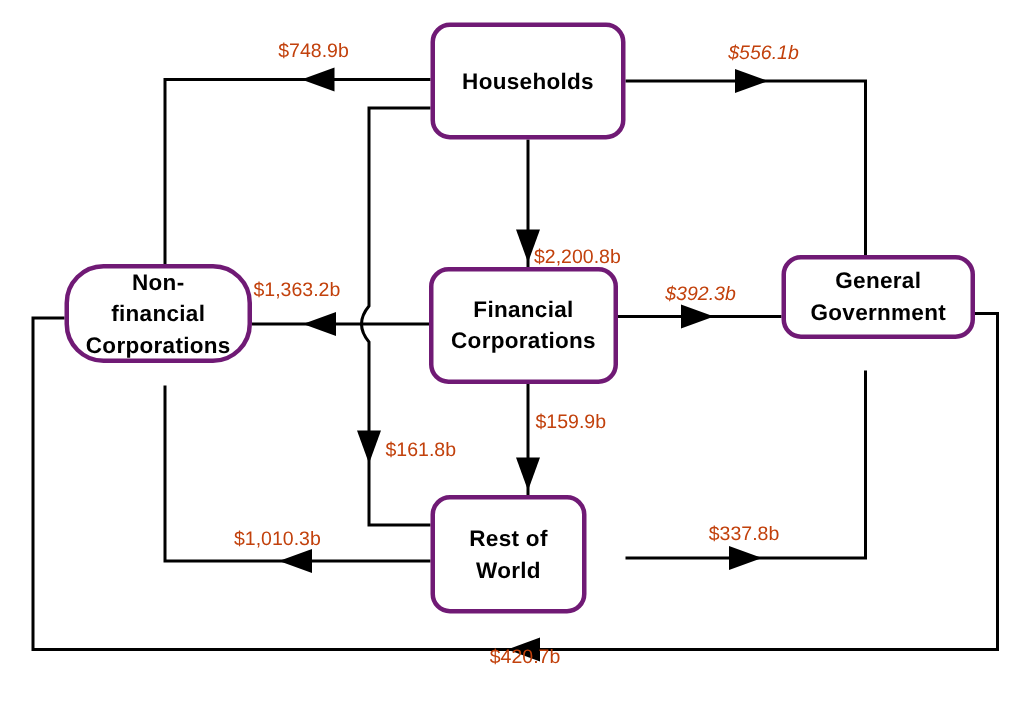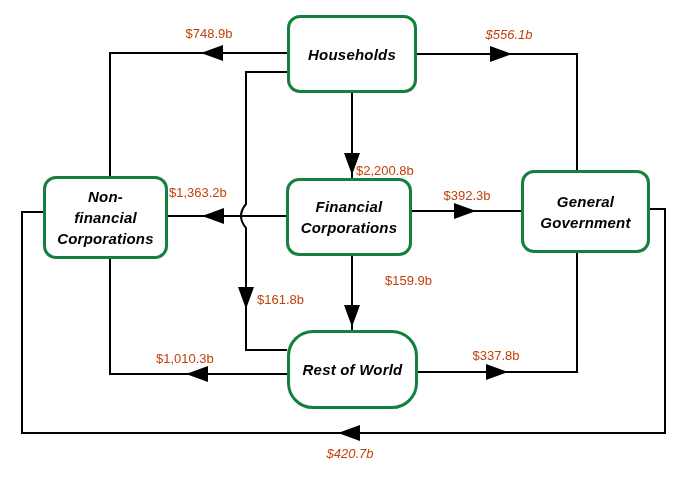--- a/index.html
+++ b/index.html
@@ -12,62 +12,61 @@
     overflow: hidden;
   }
   .connector-layer {
     position: absolute;
     left: 0; top: 0;
     width: 688px; height: 482px;
   }
   .node {
     position: absolute;
     box-sizing: border-box;
-    border: 3px solid #15803d;
+    border: 3px solid #701a75;
     border-radius: 13px;
     background: #ffffff;
     display: flex;
     align-items: center;
     justify-content: center;
     text-align: center;
-    font-style: italic;
   }
   .node-label {
     font-weight: bold;
     font-size: 15px;
     line-height: 1.4;
     color: #000000;
     white-space: pre-line;
     letter-spacing: 0.2px;
   }
   .amount {
     position: absolute;
     font-size: 13px;
     line-height: 16px;
     color: #c2410c;
     white-space: nowrap;
   }
   .ta-c { text-align: center; }
   
   .n-households { left: 287px; top: 15px;  width: 130px; height: 78px; }
-  .n-nfc        { left: 43px;  top: 176px; width: 125px; height: 83px; }
+  .n-nfc        { left: 43px;  top: 176px; width: 125px; height: 66px; border-radius: 26px; }
   .n-fc         { left: 286px; top: 178px; width: 126px; height: 78px; }
-  .n-gg         { left: 521px; top: 170px; width: 129px; height: 83px; }
-  .n-row        { left: 287px; top: 330px; width: 131px; height: 79px; border-radius: 26px; }
+  .n-gg         { left: 521px; top: 170px; width: 129px; height: 56px; }
+  .n-row        { left: 287px; top: 330px; width: 104px; height: 79px; }
   
   .l-748  { left: 164px; top: 26px;  width: 90px; }
   .l-556  { left: 464px; top: 27px;  width: 90px; font-style: italic; }
   .l-2200 { left: 356px; top: 121px; margin-top: 42px; }
   .l-1068 { left: 169px; top: 185px; }
-  .l-392  { left: 422px; top: 188px; width: 90px; }
+  .l-392  { left: 422px; top: 188px; width: 90px; font-style: italic; }
   .l-161  { left: 257px; top: 292px; }
-  .l-159  { left: 357px; top: 273px; margin-left: 28px; }
+  .l-159  { left: 357px; top: 273px; }
   .l-1010 { left: 156px; top: 351px; }
   .l-294  { left: 451px; top: 348px; width: 90px; }
-  .l-420  { left: 305px; top: 446px; width: 90px; font-style: italic; }
+  .l-420  { left: 305px; top: 430px; width: 90px; }
 </style>
 </head>
 <body>
 
 <div class="stage">
 
   <svg class="connector-layer" width="688" height="482" viewBox="0 0 688 482" fill="none" stroke="#000000" stroke-width="2">
 
     <path d="M 287 53 H 110 V 176"></path>
     <polygon fill="#000000" stroke="none" points="201,53 223,45 223,61"></polygon>

